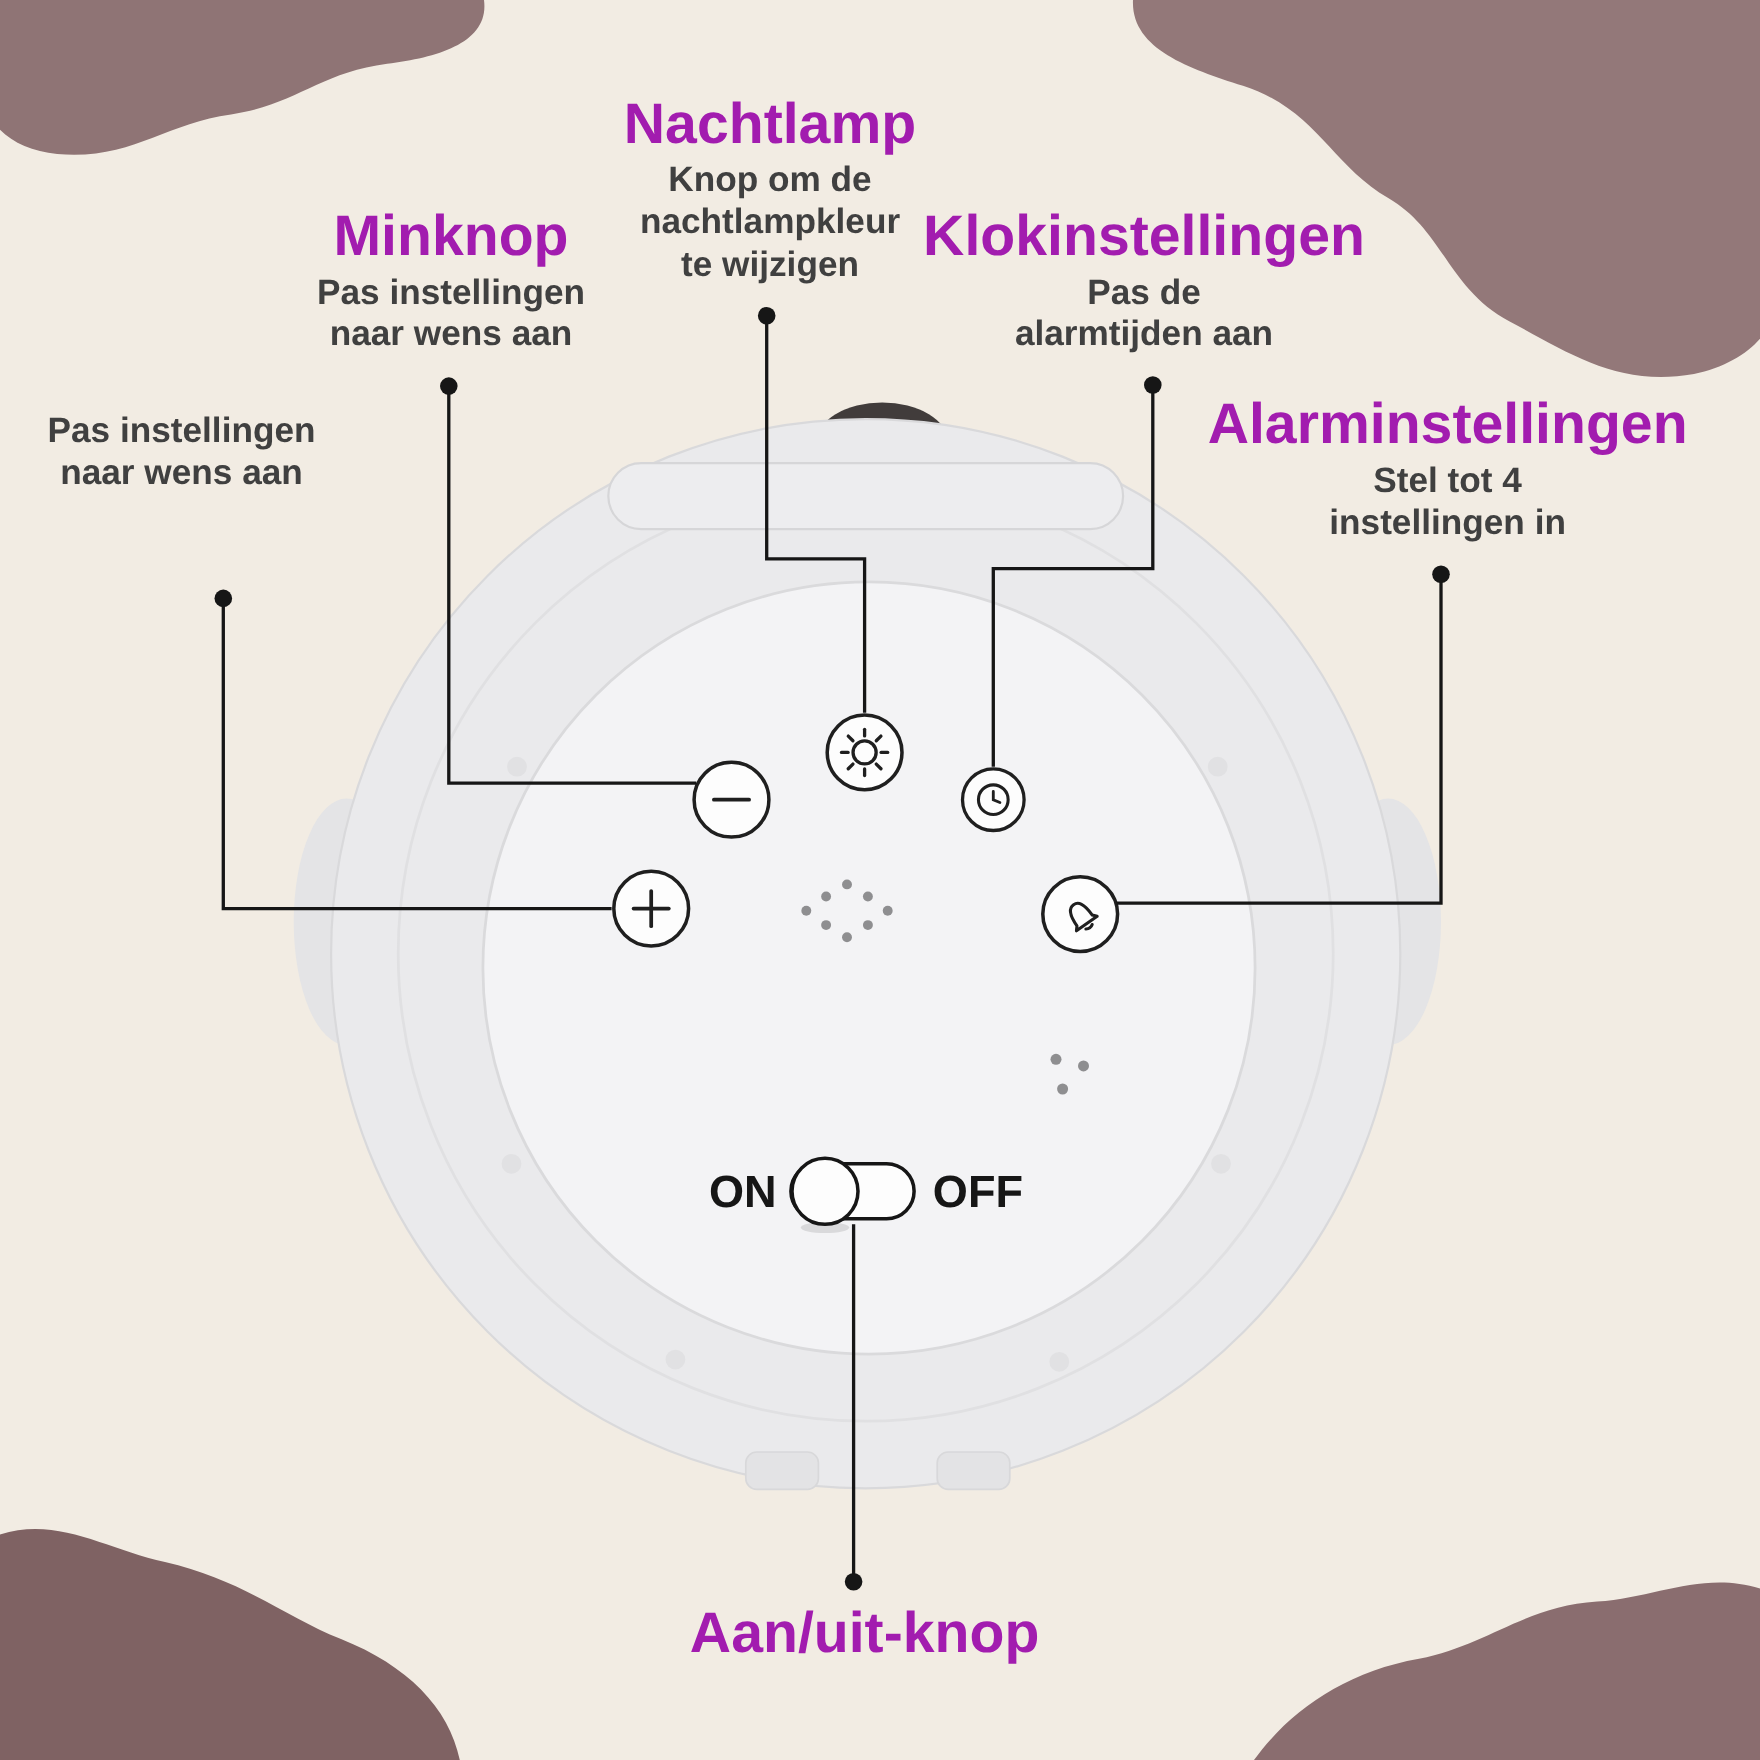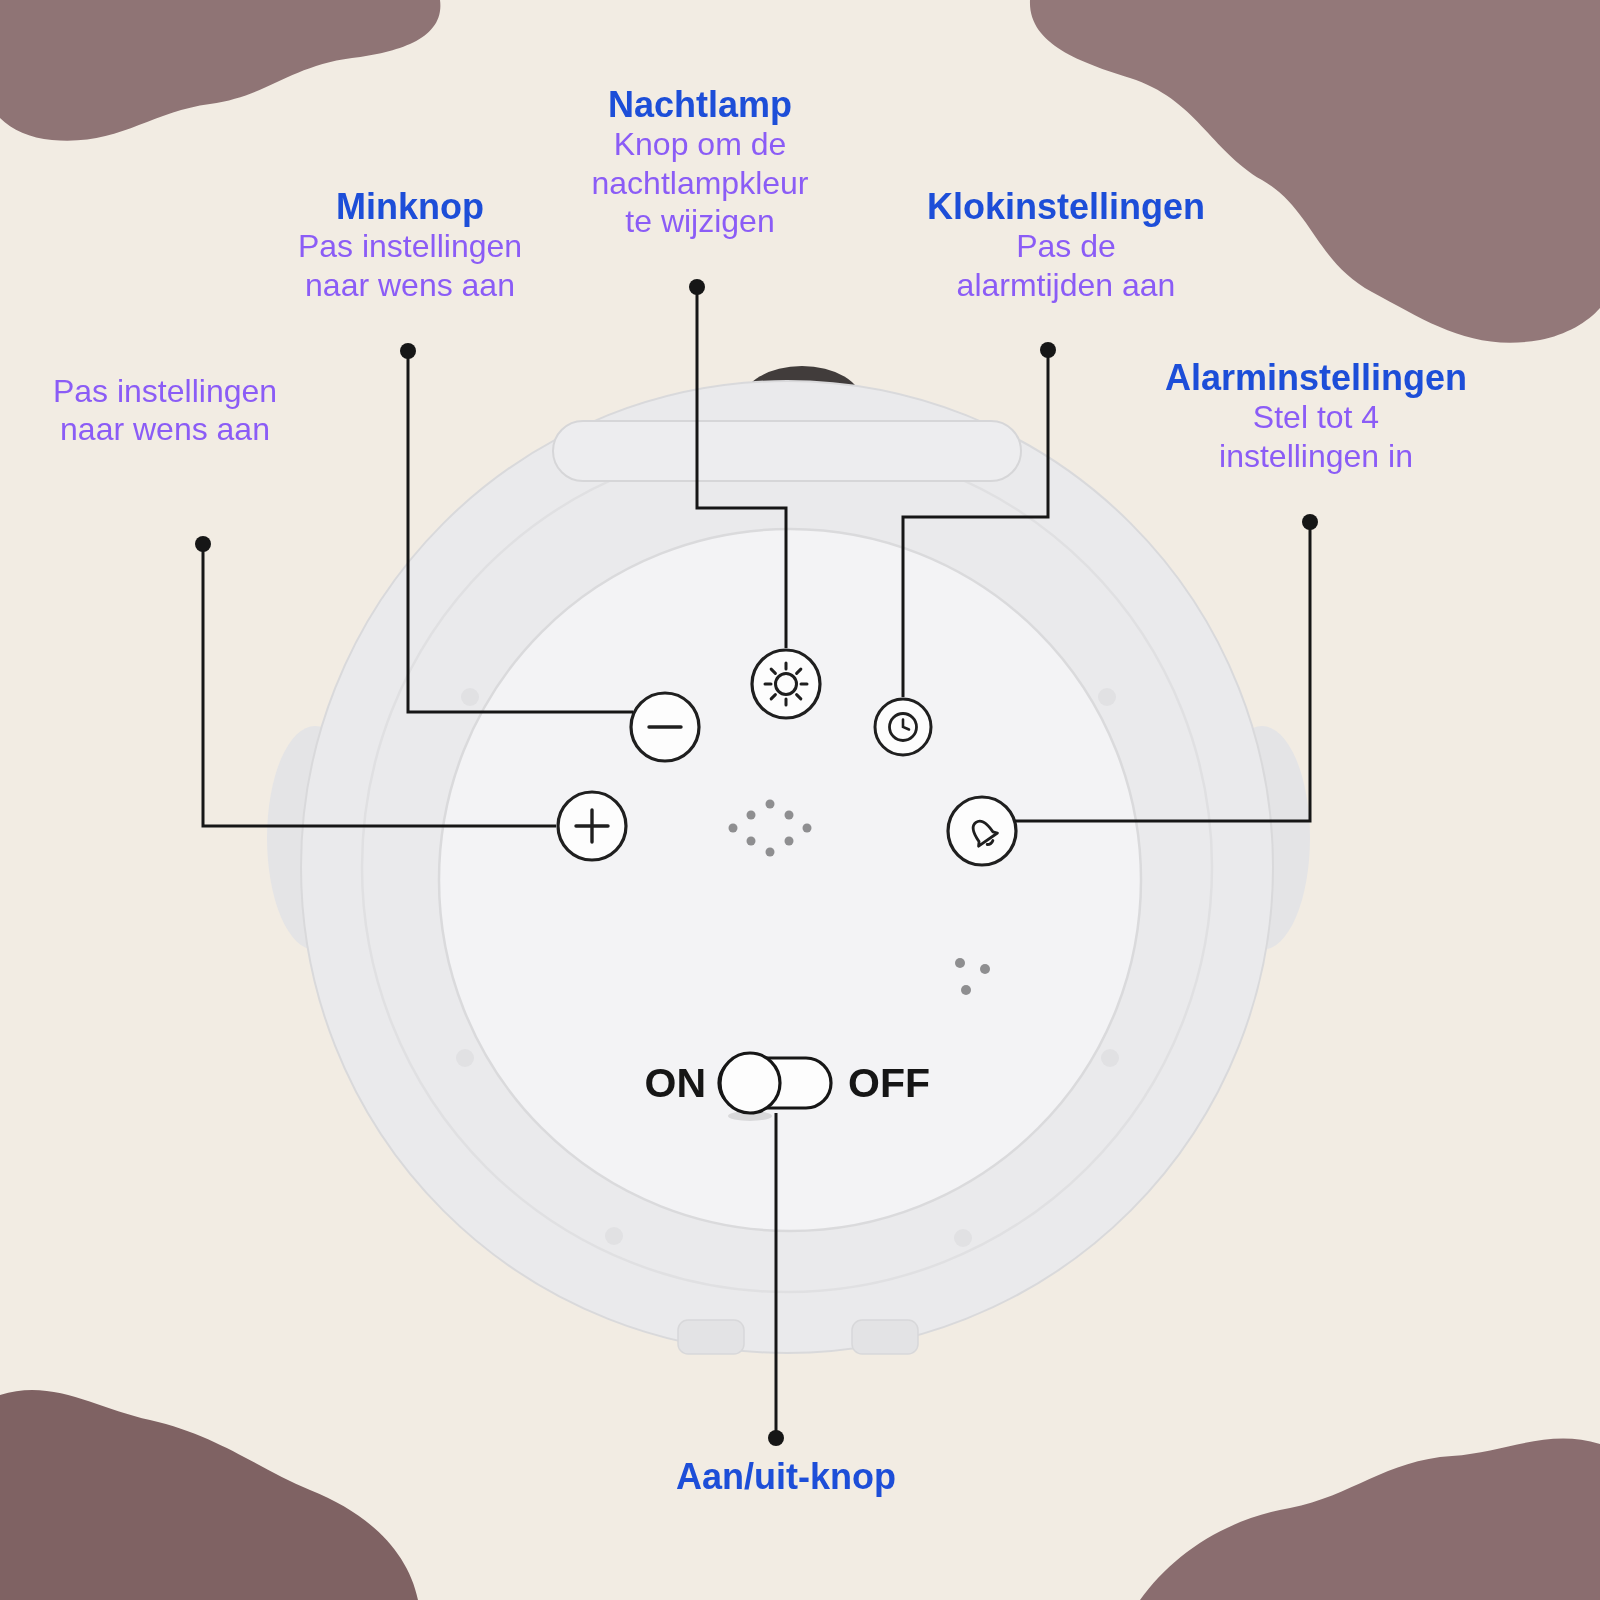--- a/index.html
+++ b/index.html
@@ -12,30 +12,30 @@
   }
   .art{position:absolute;left:0;top:0;width:1600px;height:1600px;}
   .callout{
     position:absolute;
     transform:translateX(-50%);
     text-align:center;
     white-space:nowrap;
   }
   .callout .title{
     display:block;
-    font-size:36px;
+    font-size:52px;
     font-weight:700;
-    color:#1d4ed8;
+    color:#a21caf;
     line-height:1.15;
   }
   .callout .desc{
     display:block;
     font-size:32px;
-    font-weight:400;
-    color:#8b5cf6;
+    font-weight:700;
+    color:#404040;
     line-height:1.2;
   }
 </style>
 </head>
 <body>
 
 <div class="canvas">
 
   <svg class="art" viewBox="0 0 1600 1600">
 
@@ -177,21 +177,21 @@
     <span class="desc">naar wens aan</span>
   </div>
 
   <div class="callout" style="left:700px;top:84px;">
     <span class="title">Nachtlamp</span>
     <span class="desc">Knop om de</span>
     <span class="desc">nachtlampkleur</span>
     <span class="desc">te wijzigen</span>
   </div>
 
-  <div class="callout" style="left:1066px;top:186px;">
+  <div class="callout" style="left:1040px;top:186px;">
     <span class="title">Klokinstellingen</span>
     <span class="desc">Pas de</span>
     <span class="desc">alarmtijden aan</span>
   </div>
 
   <div class="callout" style="left:1316px;top:357px;">
     <span class="title">Alarminstellingen</span>
     <span class="desc">Stel tot 4</span>
     <span class="desc">instellingen in</span>
   </div>

